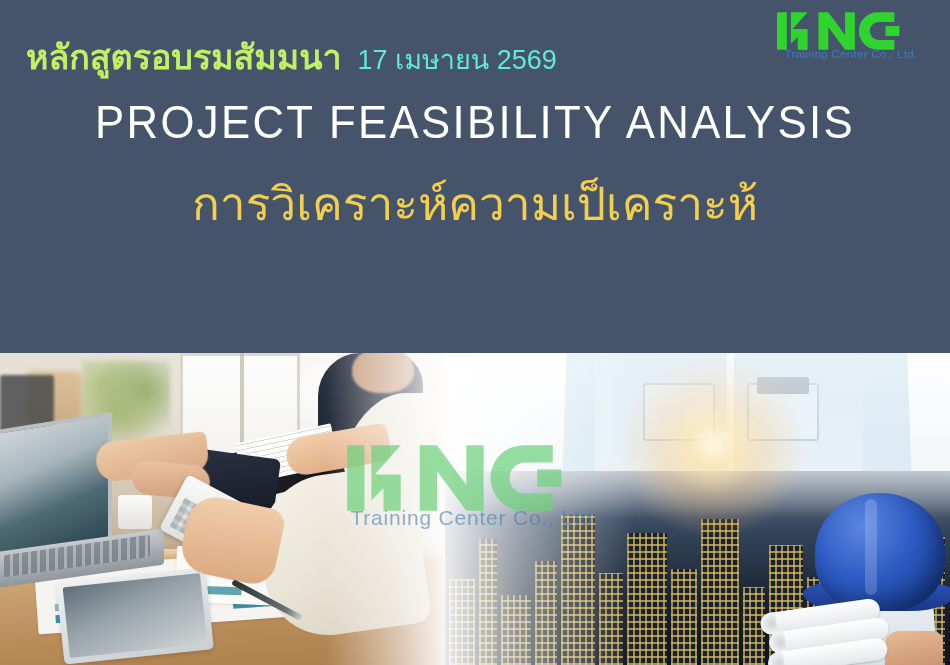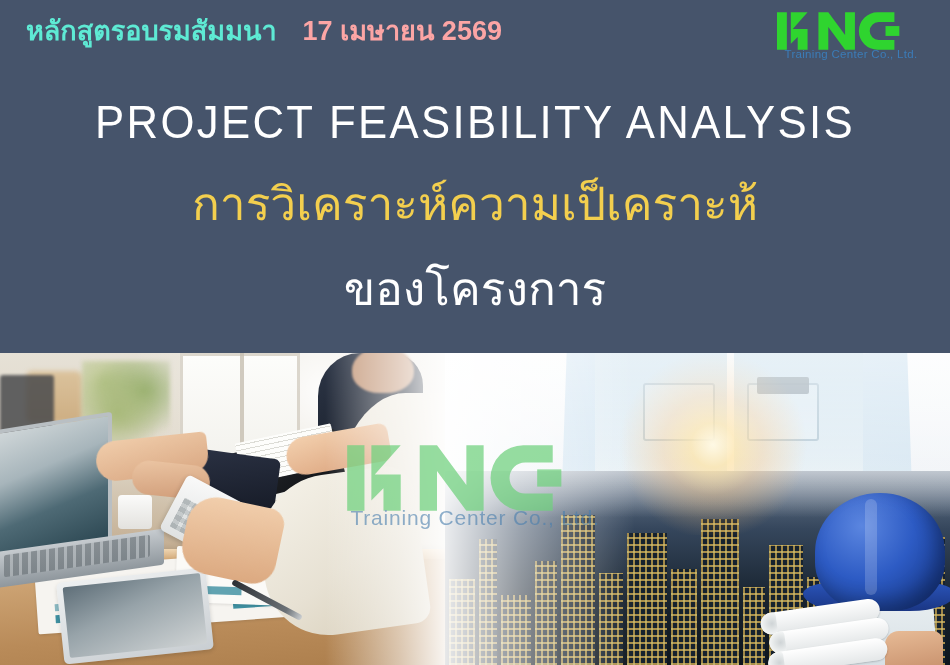--- a/index.html
+++ b/index.html
@@ -12,26 +12,26 @@
   .banner {
     position:absolute; left:0; top:0; width:950px; height:353px;
     background:#46546b;
   }
 
   .topline {
     position:absolute; left:26px; top:18px;
     display:flex; align-items:baseline; white-space:nowrap;
   }
   .topline .course {
-    color:#5eead4; font-size:27px; font-weight:700;
-    letter-spacing:0px; line-height:1;
+    color:#bef264; font-size:34px; font-weight:700;
+    letter-spacing:0px; line-height:1;margin-top:22px;
   }
   .topline .date {
-    color:#fca5a5; font-size:27px; font-weight:700;
-    margin-left:26px; line-height:1;
+    color:#5eead4; font-size:27px; font-weight:400;
+    margin-left:16px; line-height:1;
   }
 
   
   .logo {
     position:absolute; right:26px; top:9px;
     width:148px; height:58px;
   }
   .logo svg { display:block; width:148px; height:44px; }
   .logo .tagline {
     position:absolute; left:2px; top:40px; width:146px;
@@ -359,21 +359,20 @@
           <path d="M86 6 L106 6 L140 52 L140 6 L160 6 L160 82 L140 82 L106 36 L106 82 L86 82 Z"></path>
           <path d="M240 6 L206 6 A34 34 0 0 0 206 82 L240 82 L240 62 L208 62 A14 14 0 0 1 208 26 L240 26 Z"></path>
           <rect x="222" y="34" width="28" height="20"></rect>
         </g>
       </svg>
       <div class="tagline">Training Center Co., Ltd.</div>
     </div>
 
     <div class="title-en">PROJECT FEASIBILITY  ANALYSIS</div>
     <div class="title-th1">การวิเคราะห์ความเป็เคราะห้</div>
-    <div class="title-th2">ของโครงการ</div>
   </div>
 
   <div class="photos">
 
     <div class="photo photo-left">
       <div class="pl-bg"></div>
       <div class="pl-window"></div>
       <div class="pl-chair"></div>
       <div class="pl-monitor"></div>
       <div class="pl-plant"></div>

